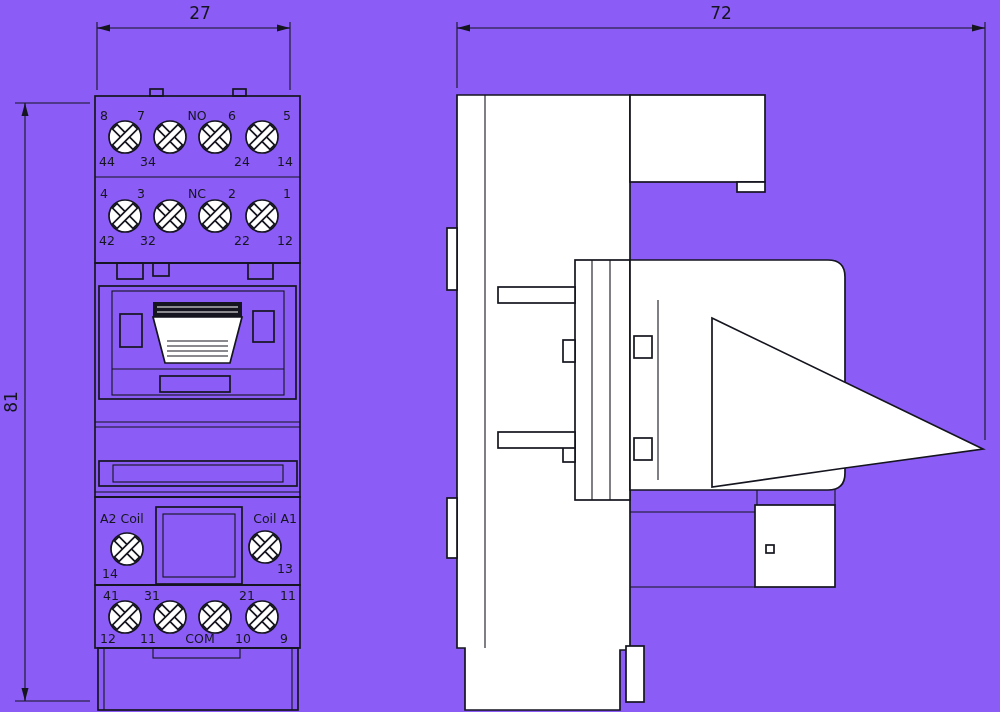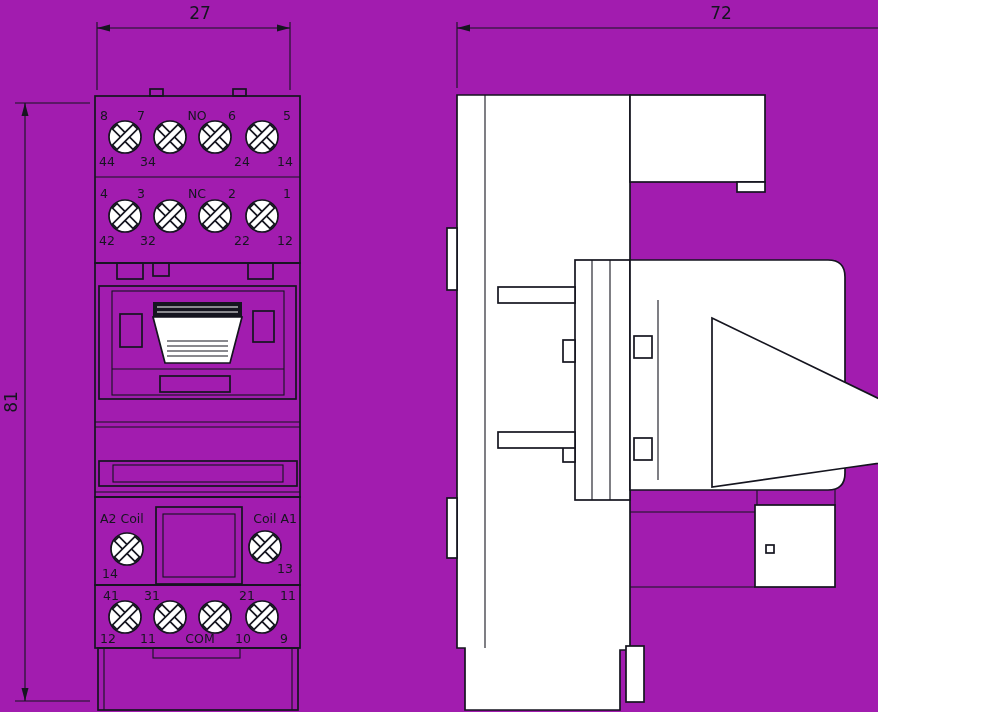--- a/index.html
+++ b/index.html
@@ -1,16 +1,16 @@
 <!DOCTYPE html>
 <html><head>
 <meta charset="utf-8">
 <style>
   html,body{margin:0;padding:0;background:#ffffff}
-  .page{width:878px;height:712px;background:#a21caf;position:relative;overflow:hidden}
+  .page{width:1000px;height:712px;background:#8b5cf6;position:relative;overflow:hidden}
   svg{display:block}
   .ln{stroke:#15151f;fill:none;stroke-width:1.7;stroke-linejoin:miter;stroke-linecap:butt}
   .thin{stroke-width:1.1}
   .fw{fill:#ffffff}
   .dk{fill:#15151f;stroke:none}
   text{font-family:"DejaVu Sans","Liberation Sans",sans-serif;fill:#15151f}
   .lbl{font-size:12.5px;text-anchor:middle}
   .dim{font-size:17px;text-anchor:middle}
   .a-start{text-anchor:start}
   .a-end{text-anchor:end}

